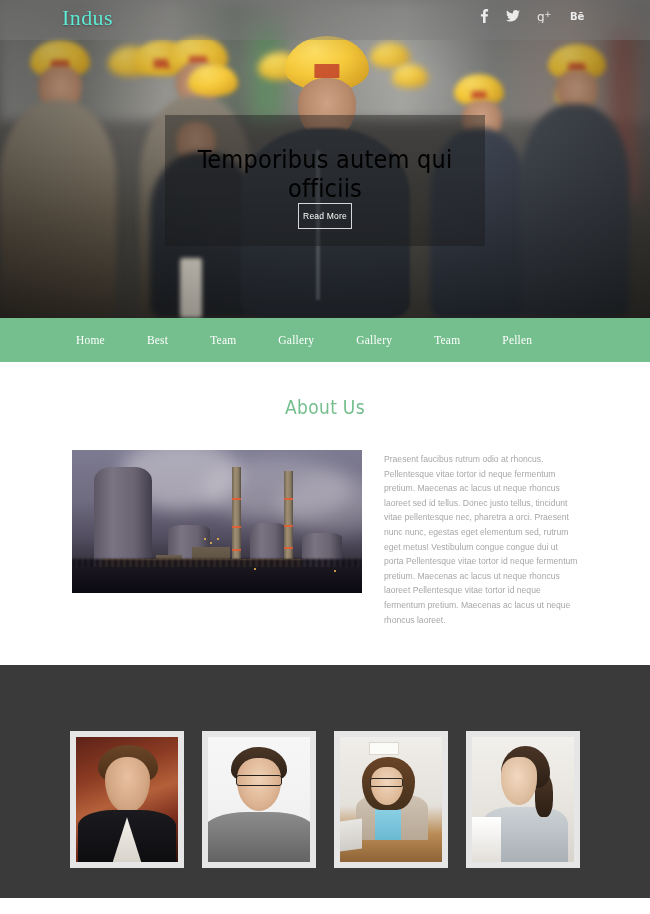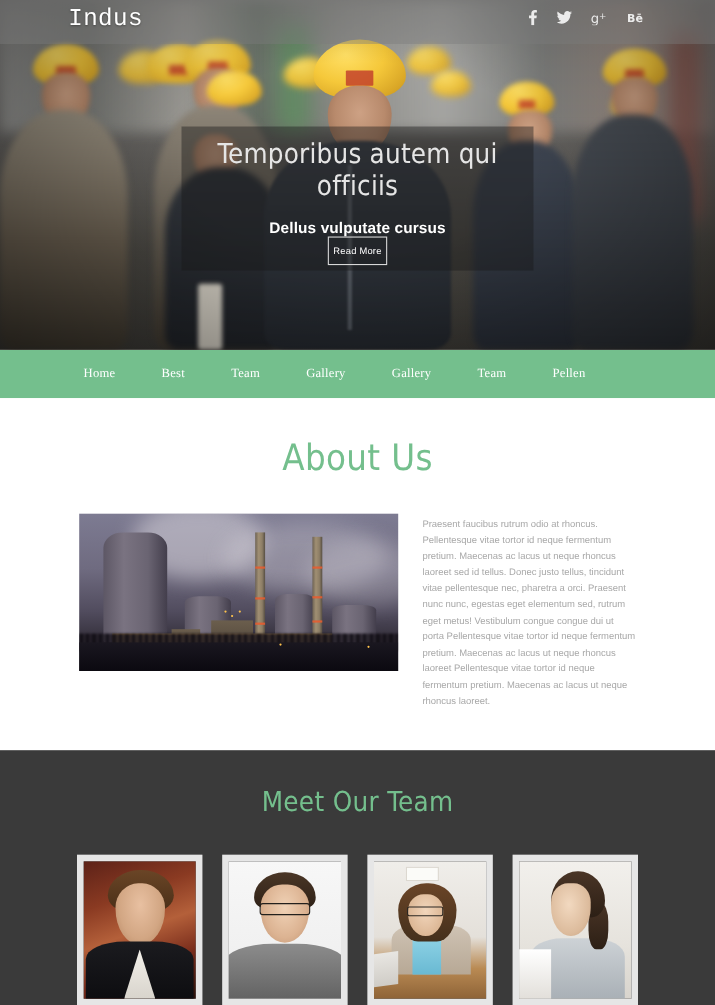--- a/index.html
+++ b/index.html
@@ -70,39 +70,39 @@
     background:radial-gradient(ellipse at 50% 45%, rgba(0,0,0,0) 35%, rgba(0,0,0,.30) 78%, rgba(0,0,0,.46) 100%);
   }
 
   .topbar {
     position:absolute; left:0; top:0; width:650px; height:40px;
     background:rgba(125,125,125,.42);
     z-index:6;
   }
   .logo-txt {
     position:absolute; left:62px; top:5px;
-    color:#ffffff; font-size:22px; font-weight:400;
+    color:#5eead4; font-size:22px; font-weight:400;
     letter-spacing:.4px;
-    font-family:Liberation Mono, monospace;
+    font-family:Liberation Serif, serif;
     text-shadow:0 1px 2px rgba(0,0,0,.35);
   }
   .socials { position:absolute; right:62px; top:9px; display:flex; gap:17px; align-items:center; }
   .socials .si {
     color:#f2f2f2; font-size:13px; line-height:14px; cursor:pointer;
     opacity:.95;
   }
   .si svg { display:block; }
 
   .hero-overlay {
     position:absolute; left:165px; top:115px; width:320px; height:131px;
     background:rgba(25,25,25,.42);
     z-index:5; text-align:center;
   }
   .hero-title {
-    margin-top:10px; color:#e5e5e5; font-size:25px; font-weight:400;
+    margin-top:30px; color:#000000; font-size:25px; font-weight:400;
     font-family:"DejaVu Sans Condensed","Liberation Sans", sans-serif;
     letter-spacing:.2px;
   }
   .hero-sub {
     margin-top:16px; color:#ffffff; font-size:14px; font-weight:600;
     letter-spacing:.1px;
   }
   .hero-btn {
     display:inline-block; 
     padding:7px 4px; border:1px solid #d8d8d8;
@@ -118,21 +118,21 @@
   .nav a {
     color:#ffffff; font-size:11.5px; text-decoration:none;
     margin-right:42px; letter-spacing:.2px; cursor:pointer;
     font-family:Liberation Serif, serif;
   }
   .nav a:last-child { margin-right:0; }
 
   
   .about { background:#ffffff; padding:34px 0 38px 0; }
   .sec-title {
-    text-align:center; color:#74bf8d; font-size:33px; font-weight:400;
+    text-align:center; color:#74bf8d; font-size:19px; font-weight:400;
     font-family:"DejaVu Sans Condensed","Liberation Sans", sans-serif;
     letter-spacing:.3px;
   }
   .about-row {
     margin-top:32px; padding:0 72px;
     display:flex; gap:22px; align-items:flex-start;
   }
   .plant {
     width:290px; height:143px; flex:none; position:relative; overflow:hidden;
     background:linear-gradient(180deg,#7d7b92 0%,#6f6b80 35%,#514c5e 62%,#2b2730 86%,#141118 100%);
@@ -337,21 +337,20 @@
         <span class="si">
           <svg width="18" height="12" viewBox="0 0 18 12">
               <text x="0" y="10" font-family="DejaVu Sans" font-size="10" font-weight="bold" fill="#f2f2f2">Bē</text>
             </svg>
         </span>
       </div>
     </div>
 
     <div class="hero-overlay">
       <div class="hero-title">Temporibus autem qui officiis</div>
-      <div class="hero-sub">Dellus vulputate cursus</div>
       <div class="hero-btn">Read More</div>
     </div>
   </section>
 
   <nav class="nav">
     <a>Home</a>
     <a>Best</a>
     <a>Team</a>
     <a>Gallery</a>
     <a>Gallery</a>
@@ -395,21 +394,20 @@
 
       <div class="about-text">
         <div class="about-body">
           <p>Praesent faucibus rutrum odio at rhoncus. Pellentesque vitae tortor id neque fermentum pretium. Maecenas ac lacus ut neque rhoncus laoreet sed id tellus. Donec justo tellus, tincidunt vitae pellentesque nec, pharetra a orci. Praesent nunc nunc, egestas eget elementum sed, rutrum eget metus! Vestibulum congue congue dui ut porta Pellentesque vitae tortor id neque fermentum pretium. Maecenas ac lacus ut neque rhoncus laoreet Pellentesque vitae tortor id neque fermentum pretium. Maecenas ac lacus ut neque rhoncus laoreet.</p>
         </div>
       </div>
     </div>
   </section>
 
   <section class="team">
-    <h2 class="sec-title">Meet Our Team</h2>
     <div class="team-row">
 
       <div class="member">
         <div class="m-photo">
           <div class="p1" style="position:absolute;inset:0;">
             <span class="hair"></span>
               <span class="fc"></span>
               <span class="suit"></span>
               <span class="shirt"></span>
           </div>

